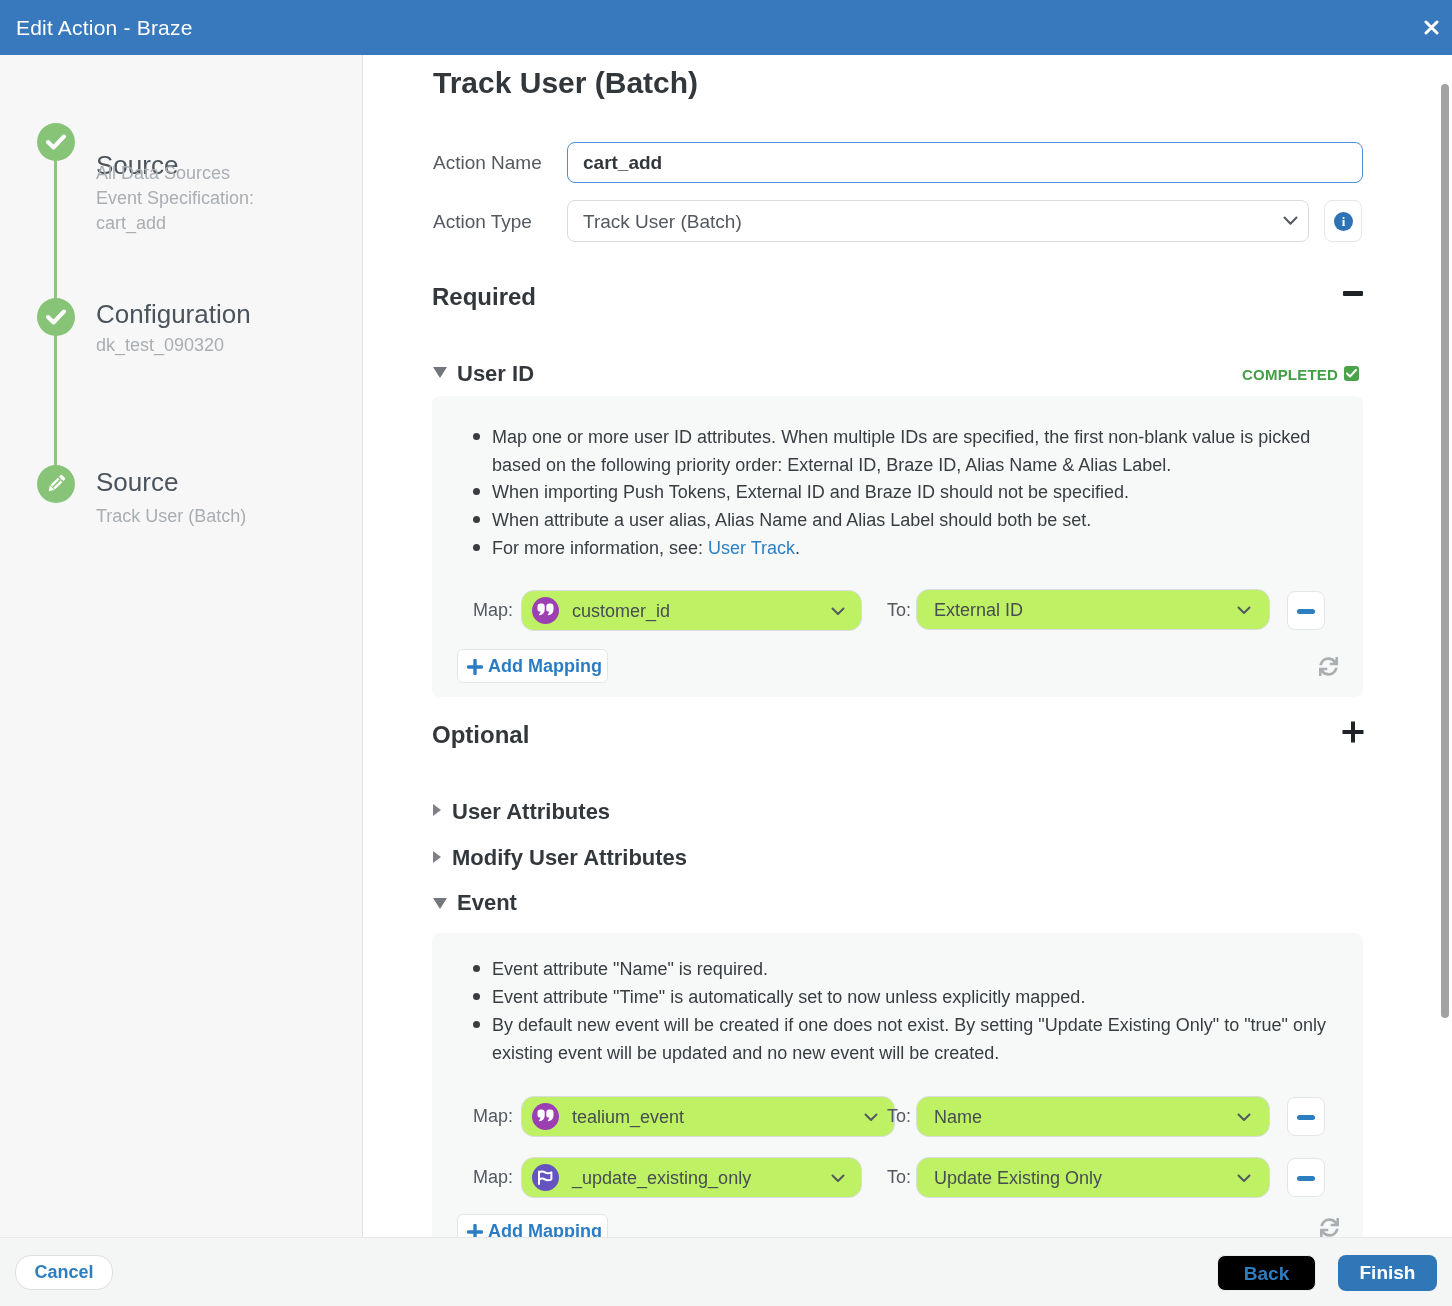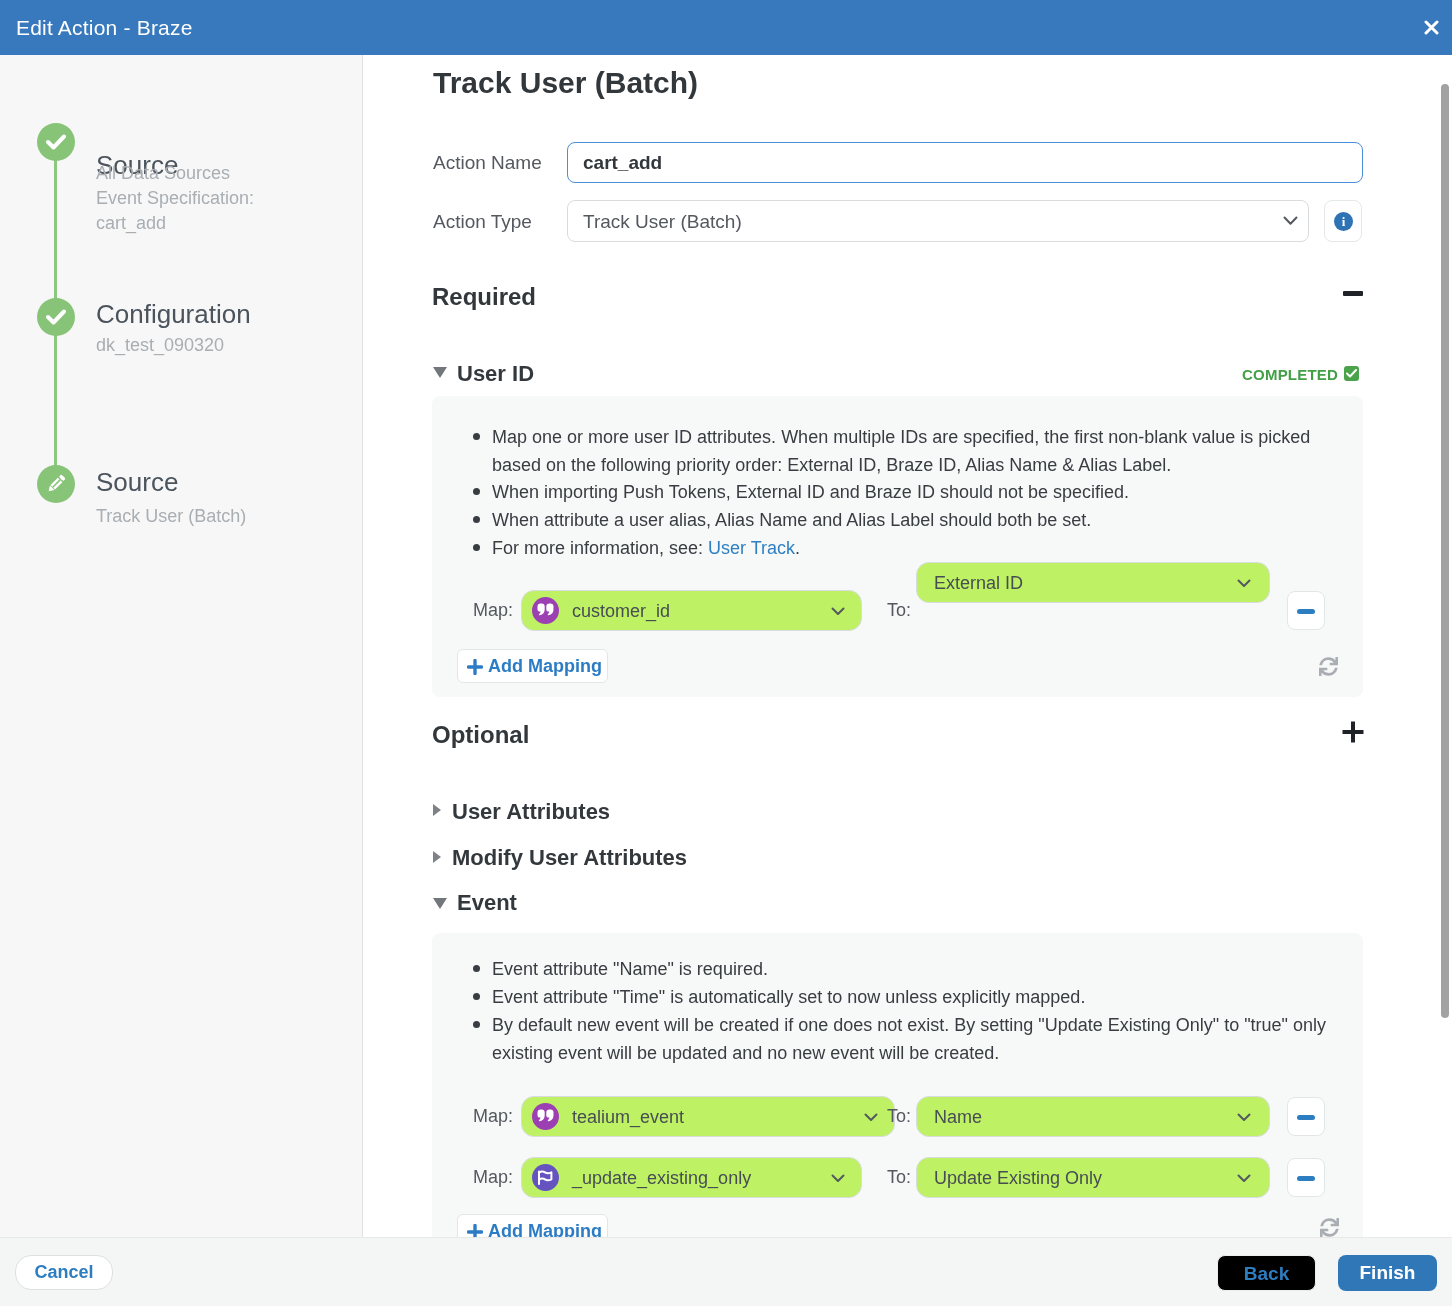--- a/index.html
+++ b/index.html
@@ -128,21 +128,21 @@
   <svg class="abs" style="left:15px; top:12px;" width="17" height="15" viewBox="0 0 17 15">
     <path d="M0.5 3.6 a3.1 3.1 0 0 1 3.1-3.1 h1 a3.1 3.1 0 0 1 3.1 3.1 v3 a5.6 5.6 0 0 1 -5.2 5.6 c-0.5 0 -0.8-0.6 -0.4-1 c0.9-0.9 1.4-1.7 1.5-2.6 h-0.5 a2.6 2.6 0 0 1 -2.6-2.6 Z" fill="#fff"></path>
     <path d="M9.3 3.6 a3.1 3.1 0 0 1 3.1-3.1 h1 a3.1 3.1 0 0 1 3.1 3.1 v3 a5.6 5.6 0 0 1 -5.2 5.6 c-0.5 0 -0.8-0.6 -0.4-1 c0.9-0.9 1.4-1.7 1.5-2.6 h-0.5 a2.6 2.6 0 0 1 -2.6-2.6 Z" fill="#fff"></path>
   </svg>
   <div class="seltxt" style="left:50px; top:10px;">customer_id</div>
   <svg class="chev" style="right:16px; top:16px;" width="14" height="9" viewBox="0 0 14 9">
       <path d="M1.5 1.5 L7 7 L12.5 1.5" stroke="#54595f" stroke-width="2" fill="none" stroke-linecap="round" stroke-linejoin="round"></path>
     </svg>
 </div>
 <div class="maplbl" style="left:887px; top:600px;">To:</div>
-<div class="sel" style="left:916px; top:562px; width:354px; height:41px;">
+<div class="sel" style="left:916px; top:589px; width:354px; height:41px;">
   <div class="seltxt" style="left:17px; top:10px;">External ID</div>
   <svg class="chev" style="right:18px; top:16px;" width="14" height="9" viewBox="0 0 14 9">
       <path d="M1.5 1.5 L7 7 L12.5 1.5" stroke="#54595f" stroke-width="2" fill="none" stroke-linecap="round" stroke-linejoin="round"></path>
     </svg>
 </div>
 <div class="minusbtn" style="left:1287px; top:591px;">
     <div class="minusbar"></div>
   </div>
 
 <div class="addbtn" style="left:457px; top:649px;">

